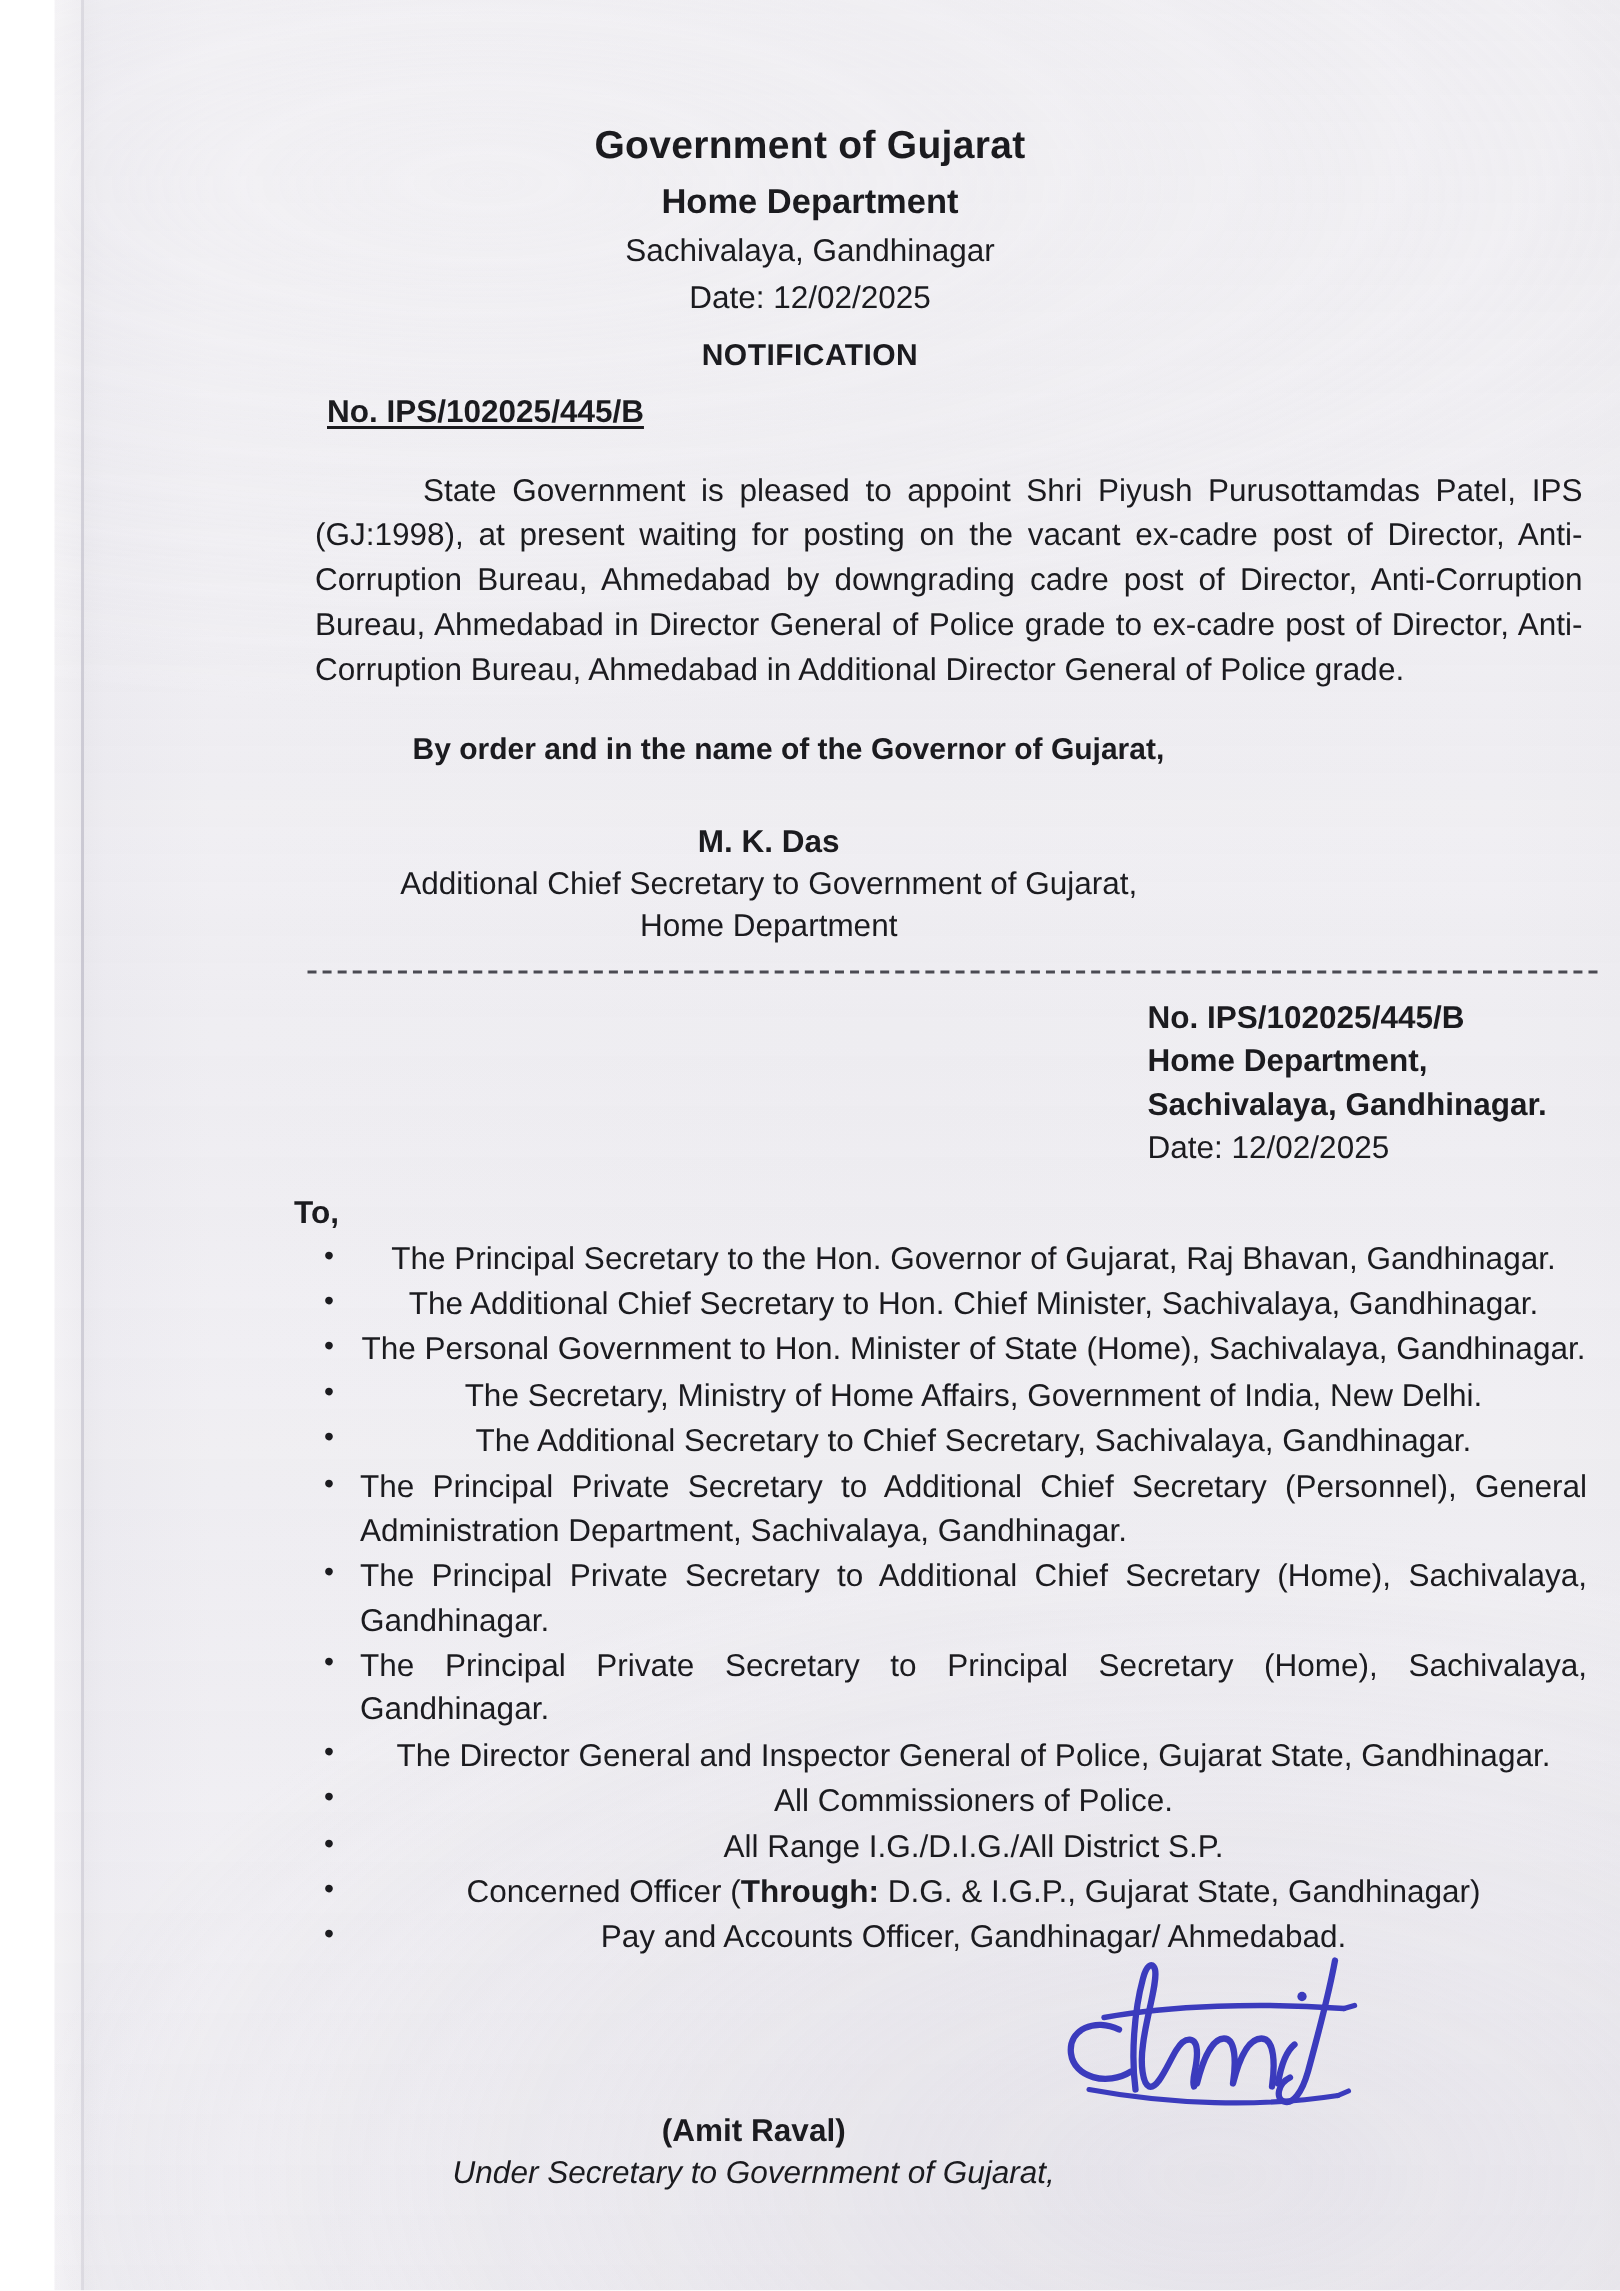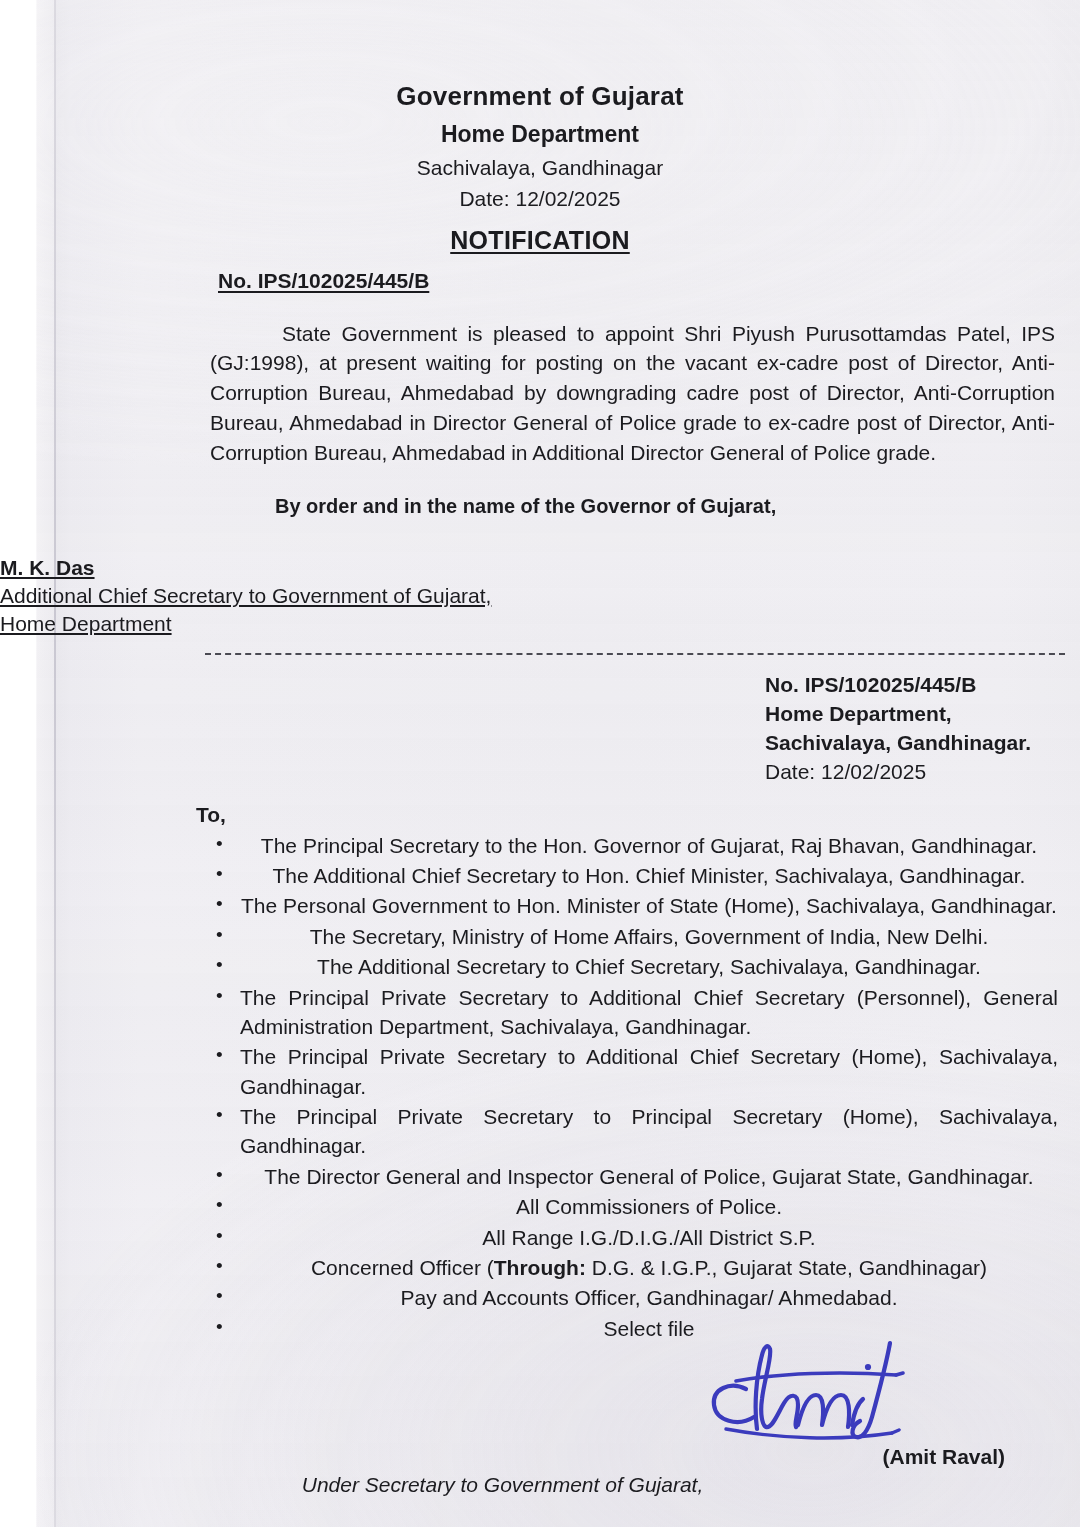--- a/index.html
+++ b/index.html
@@ -85,24 +85,23 @@
     font-size: 21px;
     margin-top: 9px;
     line-height: 1.15;
   }
   #date-line {
     font-size: 21px;
     margin-top: 7px;
     line-height: 1.15;
   }
   #notification-heading {
-    font-size: 25px;
+    font-size: 20px;
     font-weight: bold;
     margin-top: 14px;
-    text-decoration: underline;
     text-underline-offset: 3px;
     letter-spacing: .3px;
   }
 
   
   #ref-no-top {
     margin-top: 14px;
     margin-left: 218px;
     font-size: 21px;
     font-weight: bold;
@@ -126,24 +125,23 @@
   #by-order-line {
     margin: 27px 0 0 275px;
     font-size: 20px;
     font-weight: bold;
   }
 
   
   #signatory-block {
     margin-top: 36px;
     margin-right: 55px;
-    text-align: left;
+    text-align: center;
     font-size: 21px;
     line-height: 1.35;
-    text-decoration: underline;
   }
   #signatory-name {
     font-weight: bold;
     font-size: 21px;
   }
   .sig-role { font-size: 21px; }
 
   
   #dashed-separator {
     margin: 14px 15px 0 205px;
@@ -207,21 +205,21 @@
     top: -12px;
     width: 230px;
     height: 115px;
   }
   #signature-caption {
     position: absolute;
     top: 96px;
     left: 0;
     width: 1080px;
     padding-right: 75px;
-    text-align: right;
+    text-align: center;
     font-size: 21px;
     font-weight: bold;
   }
   #signer-role1, #signer-role2 {
     position: absolute;
     left: 0;
     width: 1080px;
     padding-right: 75px;
     text-align: center;
     font-size: 21px;
@@ -280,21 +278,20 @@
         <li>The Secretary, Ministry of Home Affairs, Government of India, New Delhi.</li>
         <li>The Additional Secretary to Chief Secretary, Sachivalaya, Gandhinagar.</li>
         <li class="justify">The Principal Private Secretary to Additional Chief Secretary (Personnel), General Administration Department, Sachivalaya, Gandhinagar.</li>
         <li class="justify">The Principal Private Secretary to Additional Chief Secretary (Home), Sachivalaya, Gandhinagar.</li>
         <li class="justify">The Principal Private Secretary to Principal Secretary (Home), Sachivalaya, Gandhinagar.</li>
         <li>The Director General and Inspector General of Police, Gujarat State, Gandhinagar.</li>
         <li>All Commissioners of Police.</li>
         <li>All Range I.G./D.I.G./All District S.P.</li>
         <li>Concerned Officer (<b>Through:</b> D.G. &amp; I.G.P., Gujarat State, Gandhinagar)</li>
         <li>Pay and Accounts Officer, Gandhinagar/ Ahmedabad.</li>
-        <li>Select file</li>
       </ul>
 
     <div id="signature-area">
 
       <svg id="signature-ink" viewBox="0 0 230 115" xmlns="http://www.w3.org/2000/svg">
         <g fill="none" stroke="#3b3bbd" stroke-linecap="round" stroke-linejoin="round">
 
           <path d="M46 52 C30 44, 12 52, 14 68 C16 84, 38 90, 54 80" stroke-width="4.2"></path>
 
           <path d="M57 92 C54 70, 56 40, 62 18 C64 10, 68 6, 70 12 C72 20, 64 44, 62 62

